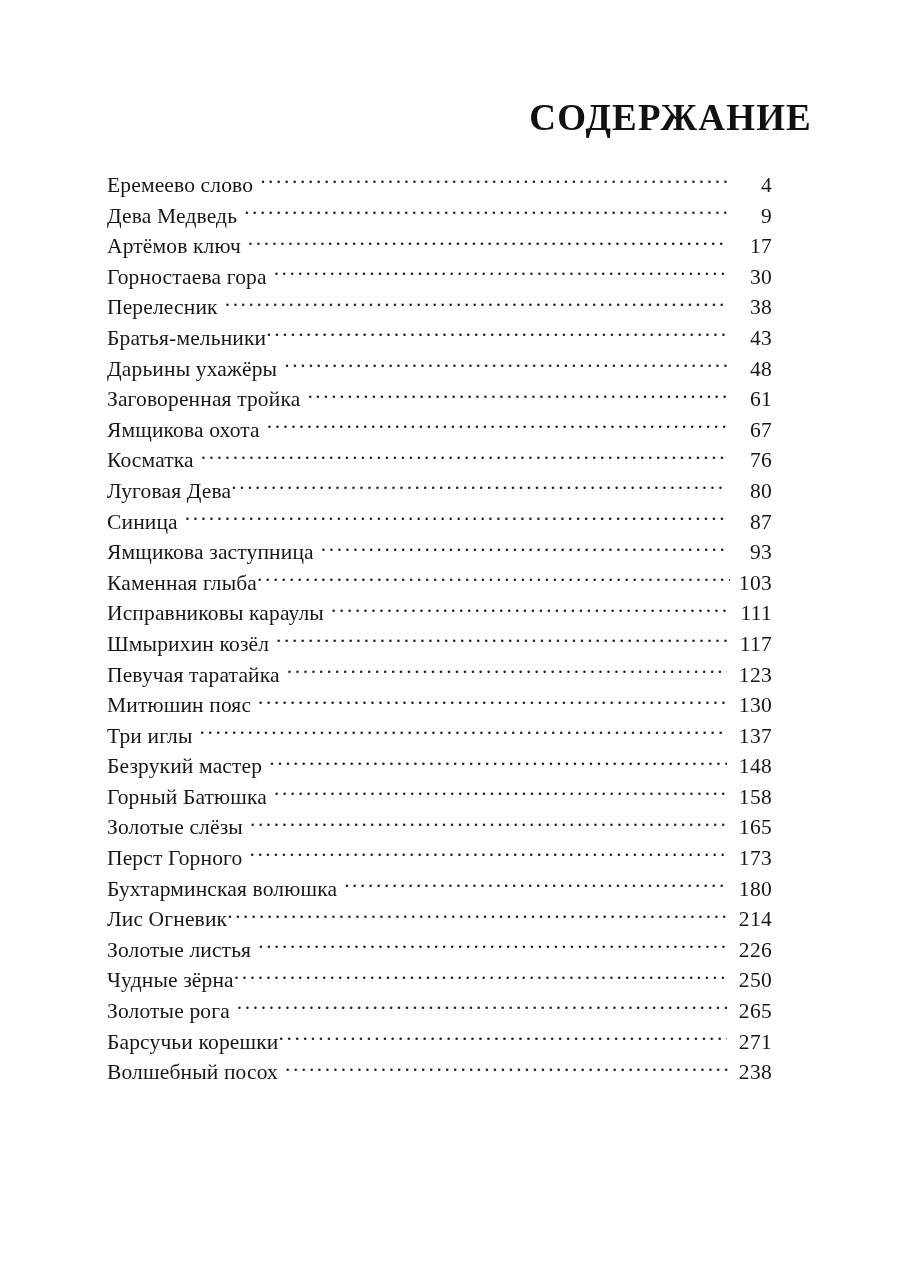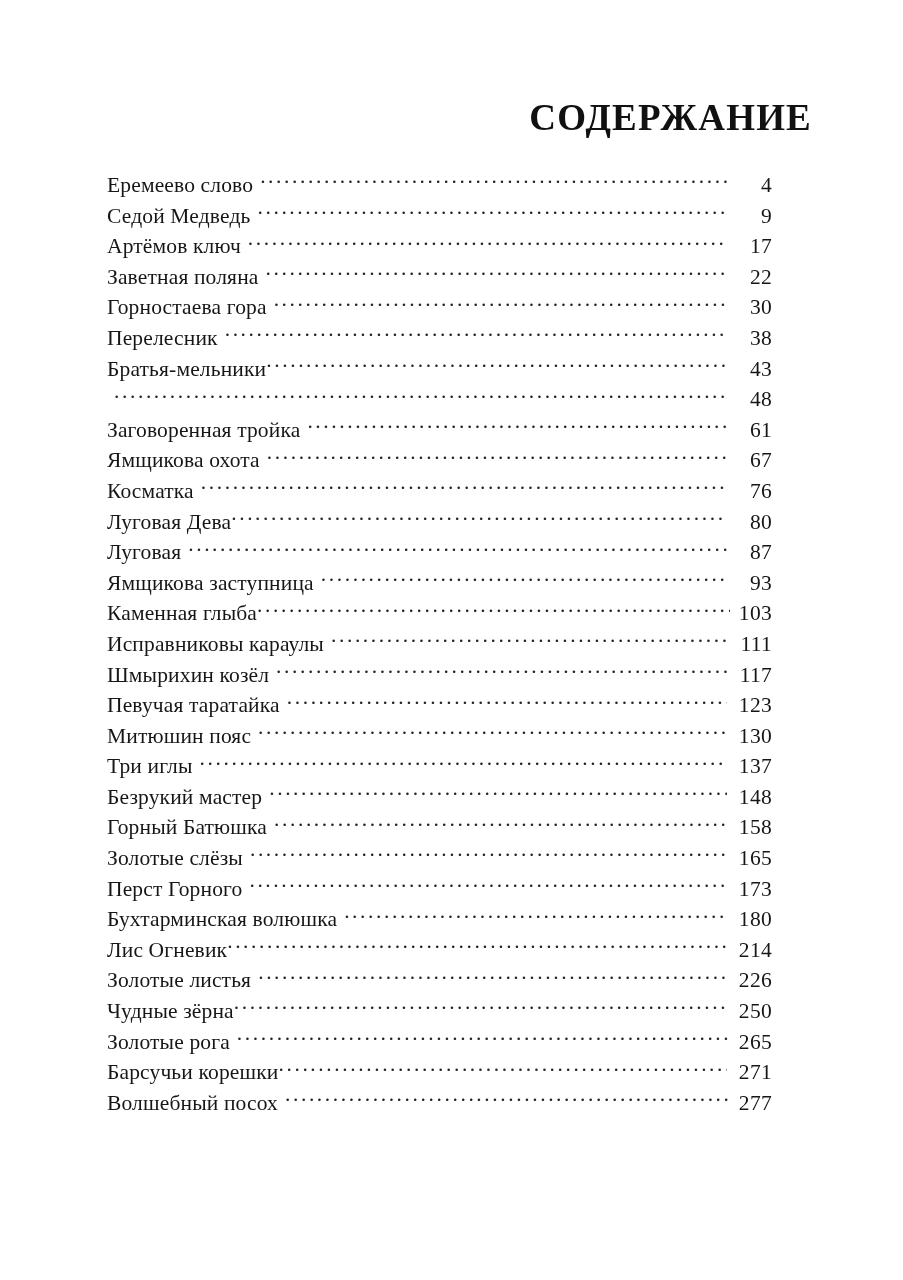--- a/index.html
+++ b/index.html
@@ -117,56 +117,51 @@
   <div class="toc-title">СОДЕРЖАНИЕ</div>
 
   <ul class="toc-list">
       <li class="toc-entry">
         <span class="entry-title">Еремеево слово</span>
         <span class="entry-gap"></span>
         <span class="entry-leader"></span>
         <span class="entry-page">4</span>
       </li>
       <li class="toc-entry">
-        <span class="entry-title">Седой Медведь</span>
+        <span class="entry-title">Дева Медведь</span>
         <span class="entry-gap"></span>
         <span class="entry-leader"></span>
         <span class="entry-page">9</span>
       </li>
       <li class="toc-entry">
         <span class="entry-title">Артёмов ключ</span>
         <span class="entry-gap"></span>
         <span class="entry-leader"></span>
         <span class="entry-page">17</span>
       </li>
       <li class="toc-entry">
-        <span class="entry-title">Заветная поляна</span>
-        <span class="entry-gap"></span>
-        <span class="entry-leader"></span>
-        <span class="entry-page">22</span>
-      </li>
-      <li class="toc-entry">
         <span class="entry-title">Горностаева гора</span>
         <span class="entry-gap"></span>
         <span class="entry-leader"></span>
         <span class="entry-page">30</span>
       </li>
       <li class="toc-entry">
         <span class="entry-title">Перелесник</span>
         <span class="entry-gap"></span>
         <span class="entry-leader"></span>
         <span class="entry-page">38</span>
       </li>
       <li class="toc-entry">
         <span class="entry-title">Братья-мельники</span>
         <span class="entry-gap tight"></span>
         <span class="entry-leader"></span>
         <span class="entry-page">43</span>
       </li>
       <li class="toc-entry">
+        <span class="entry-title">Дарьины ухажёры</span>
         <span class="entry-gap"></span>
         <span class="entry-leader"></span>
         <span class="entry-page">48</span>
       </li>
       <li class="toc-entry">
         <span class="entry-title">Заговоренная тройка</span>
         <span class="entry-gap"></span>
         <span class="entry-leader"></span>
         <span class="entry-page">61</span>
       </li>
@@ -182,21 +177,21 @@
         <span class="entry-leader"></span>
         <span class="entry-page">76</span>
       </li>
       <li class="toc-entry">
         <span class="entry-title">Луговая Дева</span>
         <span class="entry-gap tight"></span>
         <span class="entry-leader"></span>
         <span class="entry-page">80</span>
       </li>
       <li class="toc-entry">
-        <span class="entry-title">Луговая</span>
+        <span class="entry-title">Синица</span>
         <span class="entry-gap"></span>
         <span class="entry-leader"></span>
         <span class="entry-page">87</span>
       </li>
       <li class="toc-entry">
         <span class="entry-title">Ямщикова заступница</span>
         <span class="entry-gap"></span>
         <span class="entry-leader"></span>
         <span class="entry-page">93</span>
       </li>
@@ -293,17 +288,17 @@
       <li class="toc-entry">
         <span class="entry-title">Барсучьи корешки</span>
         <span class="entry-gap tight"></span>
         <span class="entry-leader"></span>
         <span class="entry-page">271</span>
       </li>
       <li class="toc-entry">
         <span class="entry-title">Волшебный посох</span>
         <span class="entry-gap"></span>
         <span class="entry-leader"></span>
-        <span class="entry-page tight">277</span>
+        <span class="entry-page tight">238</span>
       </li>
     </ul>
 
 </div>
 
 </body></html>

